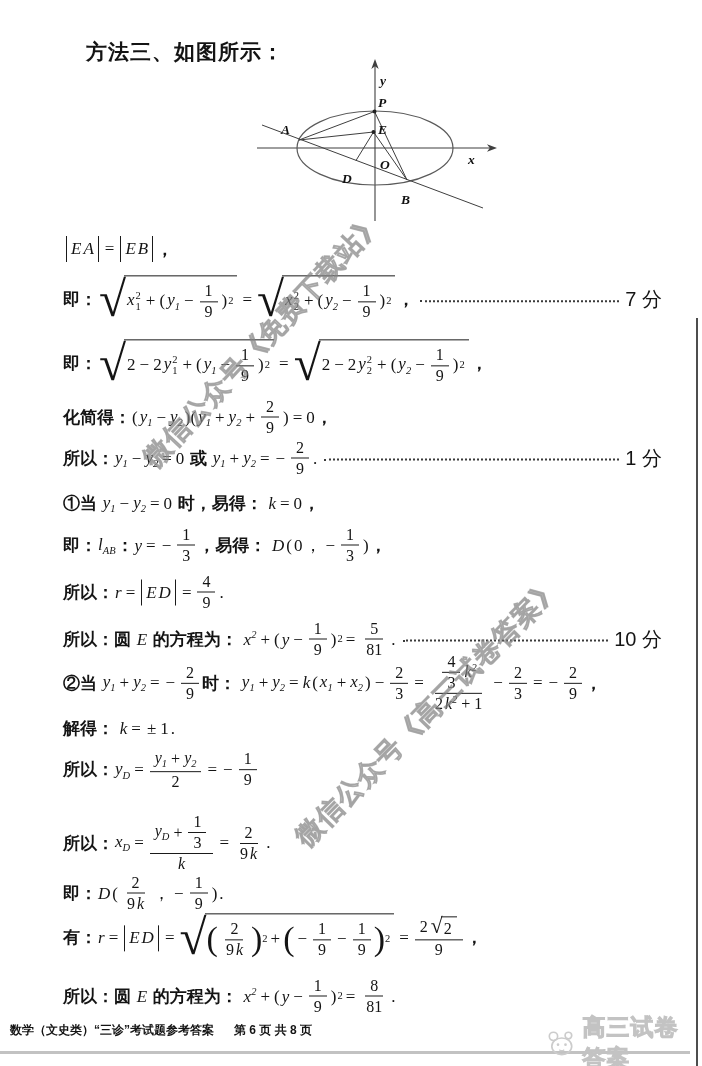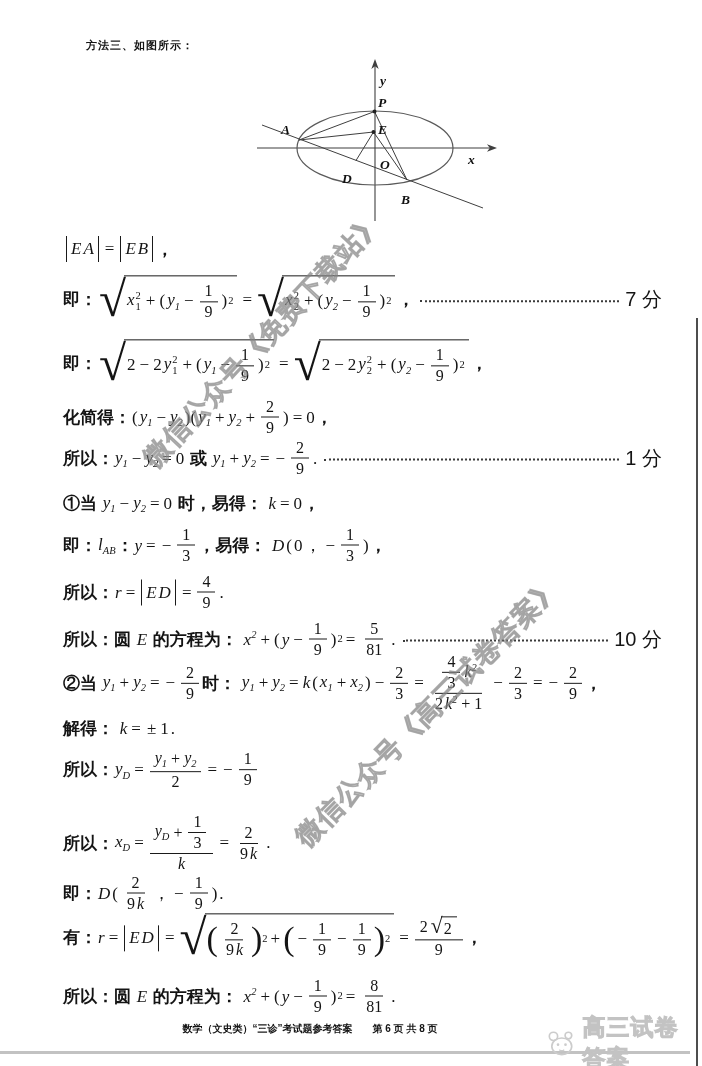--- a/index.html
+++ b/index.html
@@ -1,20 +1,20 @@
 <!DOCTYPE html>
 <html><head>
 <meta charset="utf-8">
 <style>
   html,body{margin:0;padding:0;background:#e8e8e8;}
   .page{position:relative;width:702px;height:1066px;background:#ffffff;overflow:hidden;
         font-family:"Liberation Sans",sans-serif;color:#141414;}
 
   
-  .method-title{position:absolute;left:86px;top:38px;font-size:11px;font-weight:700;
+  .method-title{position:absolute;left:86px;top:38px;font-size:21px;font-weight:700;
                 letter-spacing:1px;z-index:2;}
 
   
   .figure{position:absolute;left:250px;top:56px;z-index:2;}
   .figure text{font-family:"Liberation Serif",serif;font-style:italic;font-weight:700;
                font-size:13.5px;fill:#111;}
 
   
   .mline{position:absolute;left:63px;width:599px;display:flex;align-items:center;
          font-size:17px;white-space:nowrap;transform:translateY(-50%);z-index:2;}
@@ -45,22 +45,22 @@
   .score{font-family:Liberation Sans, sans-serif;font-size:20px;white-space:pre;}
 
   
   .wm{position:absolute;white-space:nowrap;font-size:27px;font-weight:700;letter-spacing:1px;
       color:rgba(150,150,150,0.42);-webkit-text-stroke:0.8px rgba(125,125,125,0.55);
       z-index:5;pointer-events:none;}
   .wm1{left:95px;top:322px;transform:rotate(-47deg);}
   .wm2{left:246px;top:694px;transform:rotate(-45.5deg);}
 
   
-  .footer{position:absolute;left:0;top:1022px;width:620px;text-align:center;
-          font-size:10px;font-weight:700;z-index:2;}
+  .footer{position:absolute;left:0;top:1022px;width:620px;
+          font-size:12px;font-weight:700;z-index:2;}
   .footer span{padding:0 10px;}
 
   
   .sitelogo{position:absolute;left:546px;top:1012px;display:flex;align-items:center;gap:5px;
             z-index:3;}
   .sitelogo .lg-text{font-size:23px;font-weight:700;color:#dadada;
                      -webkit-text-stroke:1px #c3c3c3;letter-spacing:1px;}
 
   
   .edge-v{position:absolute;left:696px;top:318px;width:2px;height:748px;background:#4d4d4d;z-index:4;}

